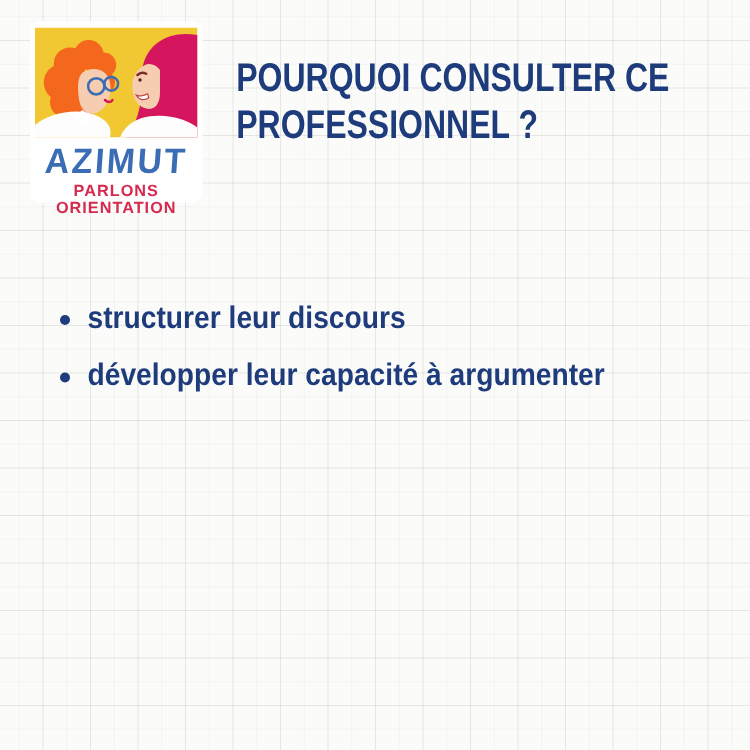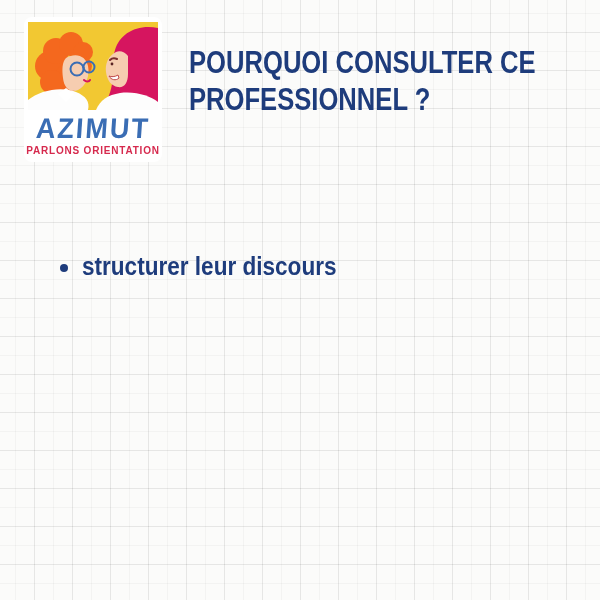--- a/index.html
+++ b/index.html
@@ -47,21 +47,21 @@
     margin-top: 6px;
     font-size: 27px;
     font-weight: 700;
     letter-spacing: 2px;
     color: #3a6db4;
     transform: skewX(-4deg) scaleY(1.05);
     line-height: 1;
   }
   .logo-tagline {
     margin-top: 3px;
-    font-size: 10px;
+    font-size: 13px;
     font-weight: 700;
     letter-spacing: 0.8px;
     color: #d62a4e;
     line-height: 1;
   }
 
   
   .page-title {
     position: absolute;
     left: 189px;
@@ -76,21 +76,21 @@
     display: block;
     transform: scaleX(0.80);
     transform-origin: left center;
   }
 
   
   .bullet-list {
     position: absolute;
     left: 44px;
     top: 238px;
-    margin: 16px;
+    margin: 4px;
     padding: 0;
     list-style: none;
   }
   .bullet-list li {
     display: flex;
     align-items: center;
     height: 26px;
     margin-bottom: 20px;
   }
   .bullet-dot {
@@ -163,15 +163,19 @@
   <h1 class="page-title" style="margin:0;">
     <span class="tline">POURQUOI CONSULTER CE</span>
     <span class="tline">PROFESSIONNEL ?</span>
   </h1>
 
   <ul class="bullet-list">
     <li>
       <span class="bullet-dot"></span>
       <span class="bullet-text">structurer leur discours</span>
     </li>
+    <li>
+      <span class="bullet-dot"></span>
+      <span class="bullet-text">développer leur capacité à argumenter</span>
+    </li>
   </ul>
 
 </div>
 
 </body></html>

